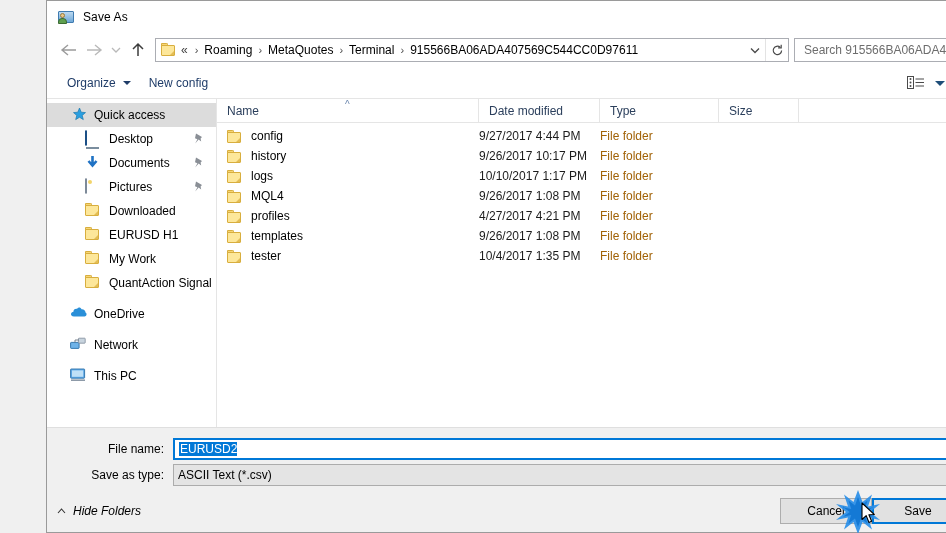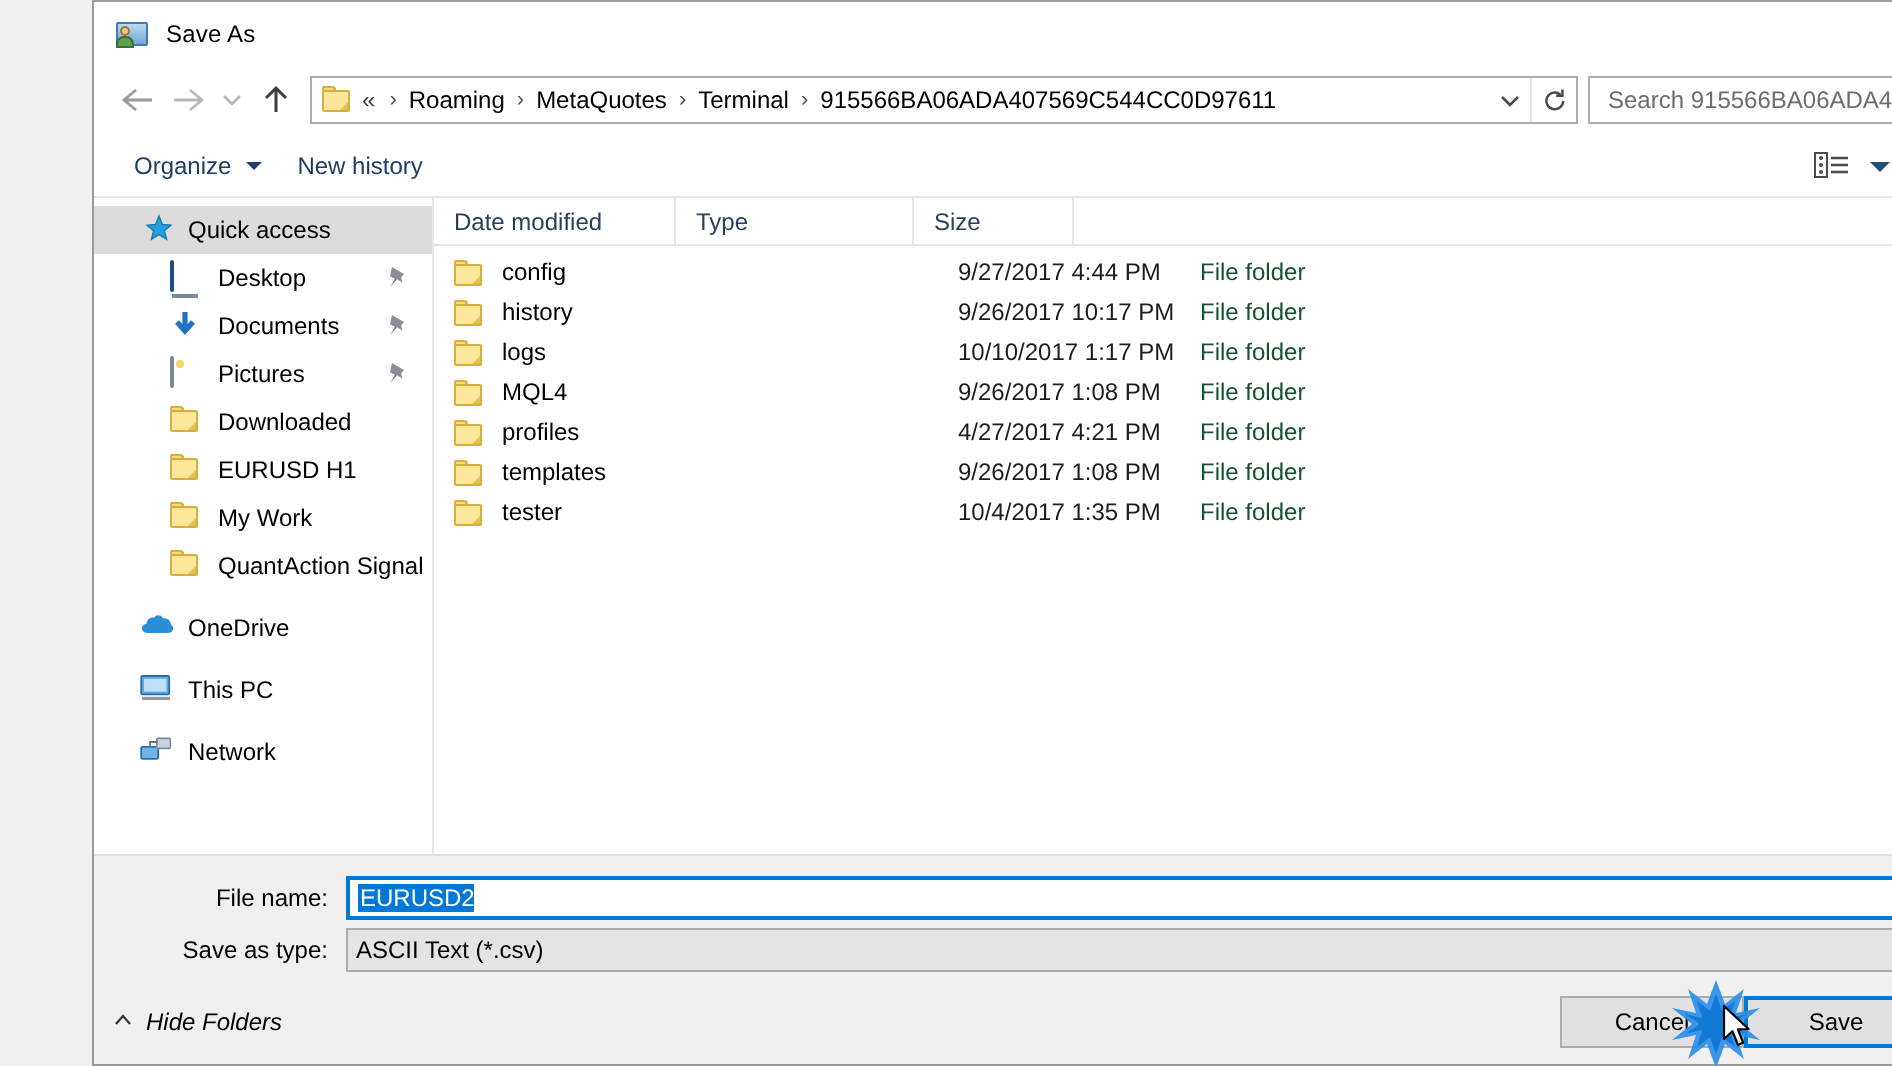--- a/index.html
+++ b/index.html
@@ -351,21 +351,21 @@
     color: #000000;
   }
   .frow .f-name {
     flex: 0 0 262px;
     display: flex; align-items: center;
     padding-left: 10px;
     overflow: hidden;
   }
   .frow .f-name .folder-sm { margin-right: 9px; flex: 0 0 15px; }
   .frow .f-date { flex: 0 0 121px; color: #1c1c1c; }
-  .frow .f-type { flex: 0 0 119px; color: #14532d; }
+  .frow .f-type { flex: 0 0 119px; color: #a16207; }
   .frow .f-size { flex: 0 0 80px; }
 
   
   .formarea {
     flex: 0 0 62px;
     background: #f0f0f0;
     border-top: 1px solid #dfdfdf;
     padding: 10px 16px 0 16px;
   }
   .frm-row {
@@ -560,21 +560,21 @@
       </span>
     </div>
   </div>
 
   <div class="toolbar">
     <div class="tb-item">
       <span>Organize</span>
       <span class="tb-caret"></span>
     </div>
     <div class="tb-item">
-      <span>New history</span>
+      <span>New config</span>
     </div>
     <div class="tb-spacer"></div>
     <div class="tb-right">
       <div class="view-icon">
         <svg width="18" height="16" viewBox="0 0 18 16">
           <rect x="0.5" y="1.5" width="6" height="12" stroke="#4a4a4a" stroke-width="1" fill="none"></rect>
           <circle cx="3.5" cy="4" r="1" fill="#4a4a4a"></circle>
           <circle cx="3.5" cy="7.5" r="1" fill="#4a4a4a"></circle>
           <circle cx="3.5" cy="11" r="1" fill="#4a4a4a"></circle>
           <path d="M8.5 4 L17 4 M8.5 7.5 L17 7.5 M8.5 11 L17 11" stroke="#4a4a4a" stroke-width="1.2"></path>
@@ -667,42 +667,46 @@
           <svg width="17" height="12" viewBox="0 0 17 12">
             <path d="M4 10.5 C1.6 10.5 0.6 8.9 1.1 7.5 C1.5 6.3 2.7 5.9 3.3 5.9 C3.3 3.6 5.3 2.3 7.1 2.8 C8.2 1 10.8 1.3 11.5 3.2 C13.6 2.9 15.5 4.4 15.5 6.4 C16.6 6.9 16.9 8.3 16.2 9.4 C15.7 10.2 14.8 10.5 14 10.5 Z" fill="#2a8fd8"></path>
           </svg>
         </span>
         <span class="side-label">OneDrive</span>
       </div>
 
       <div class="side-item" style="margin-top:7px;">
         <span class="s-icon">
           <svg width="16" height="14" viewBox="0 0 16 14">
+            <rect x="0.6" y="5.4" width="8.5" height="6" rx="0.6" fill="#6fb3e8" stroke="#2a6fa8" stroke-width="0.9"></rect>
+            <rect x="8.4" y="1.2" width="6.8" height="5" rx="0.6" fill="#c8d4de" stroke="#7d8a99" stroke-width="0.8"></rect>
+            <path d="M5 5.4 L5 3 L9 3" stroke="#6b7684" stroke-width="0.9" fill="none"></path>
+          </svg>
+        </span>
+        <span class="side-label">Network</span>
+      </div>
+
+      <div class="side-item" style="margin-top:7px;">
+        <span class="s-icon">
+          <svg width="16" height="14" viewBox="0 0 16 14">
             <rect x="0.6" y="1" width="14" height="9.2" rx="0.6" fill="#5fa9e8" stroke="#2a6fa8" stroke-width="0.9"></rect>
             <rect x="2" y="2.4" width="11.2" height="6.4" fill="#bfe0f7"></rect>
             <rect x="1" y="11.4" width="14" height="1.6" fill="#8d9aa8"></rect>
           </svg>
         </span>
         <span class="side-label">This PC</span>
       </div>
-
-      <div class="side-item" style="margin-top:7px;">
-        <span class="s-icon">
-          <svg width="16" height="14" viewBox="0 0 16 14">
-            <rect x="0.6" y="5.4" width="8.5" height="6" rx="0.6" fill="#6fb3e8" stroke="#2a6fa8" stroke-width="0.9"></rect>
-            <rect x="8.4" y="1.2" width="6.8" height="5" rx="0.6" fill="#c8d4de" stroke="#7d8a99" stroke-width="0.8"></rect>
-            <path d="M5 5.4 L5 3 L9 3" stroke="#6b7684" stroke-width="0.9" fill="none"></path>
-          </svg>
-        </span>
-        <span class="side-label">Network</span>
-      </div>
     </div>
 
     <div class="filepane">
       <div class="col-headers">
+        <div class="col-h c-name">
+          <span>Name</span>
+          <span class="sort-chev">^</span>
+        </div>
         <div class="col-h c-date">
           <span>Date modified</span>
         </div>
         <div class="col-h c-type">
           <span>Type</span>
         </div>
         <div class="col-h c-size">
           <span>Size</span>
         </div>
         <div class="col-h c-rest"></div>

